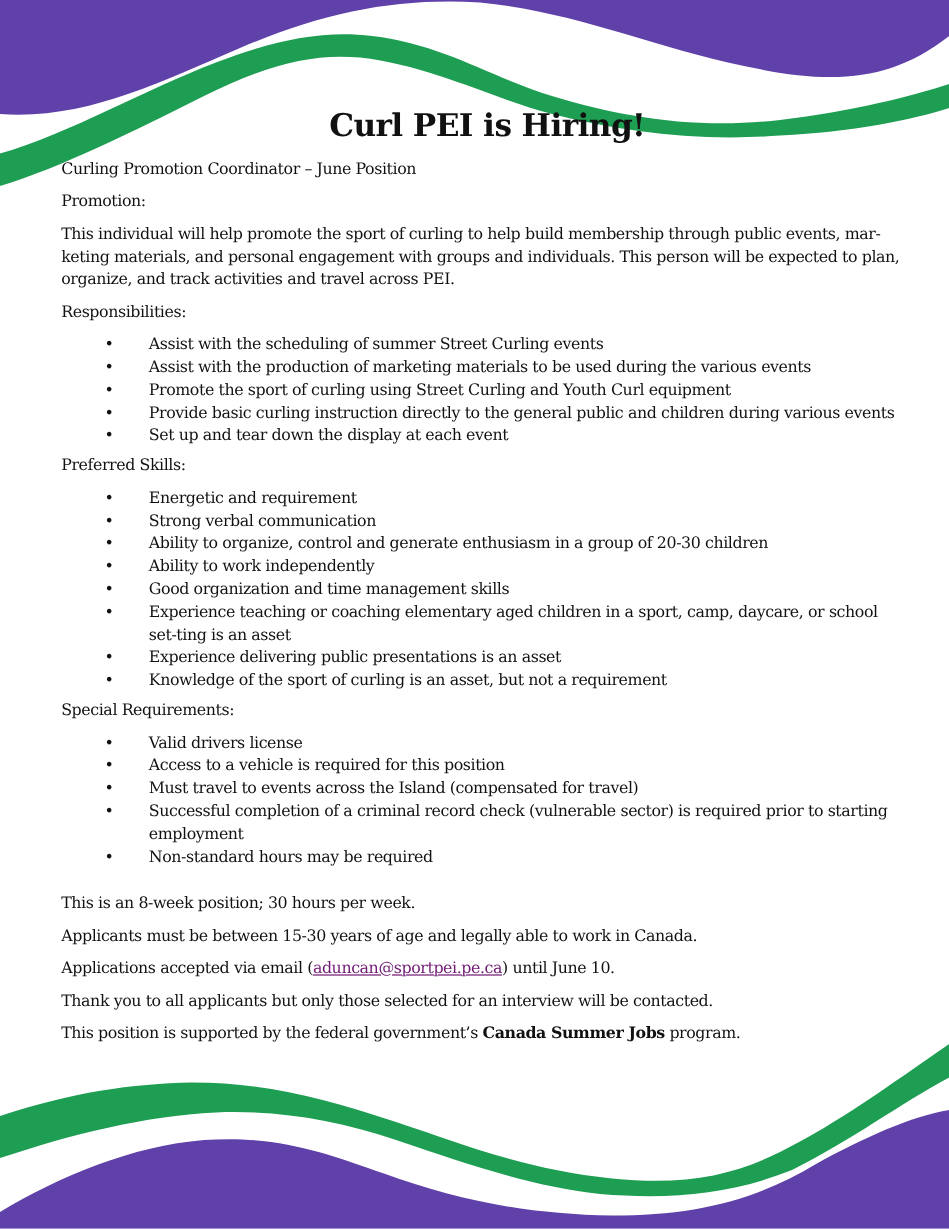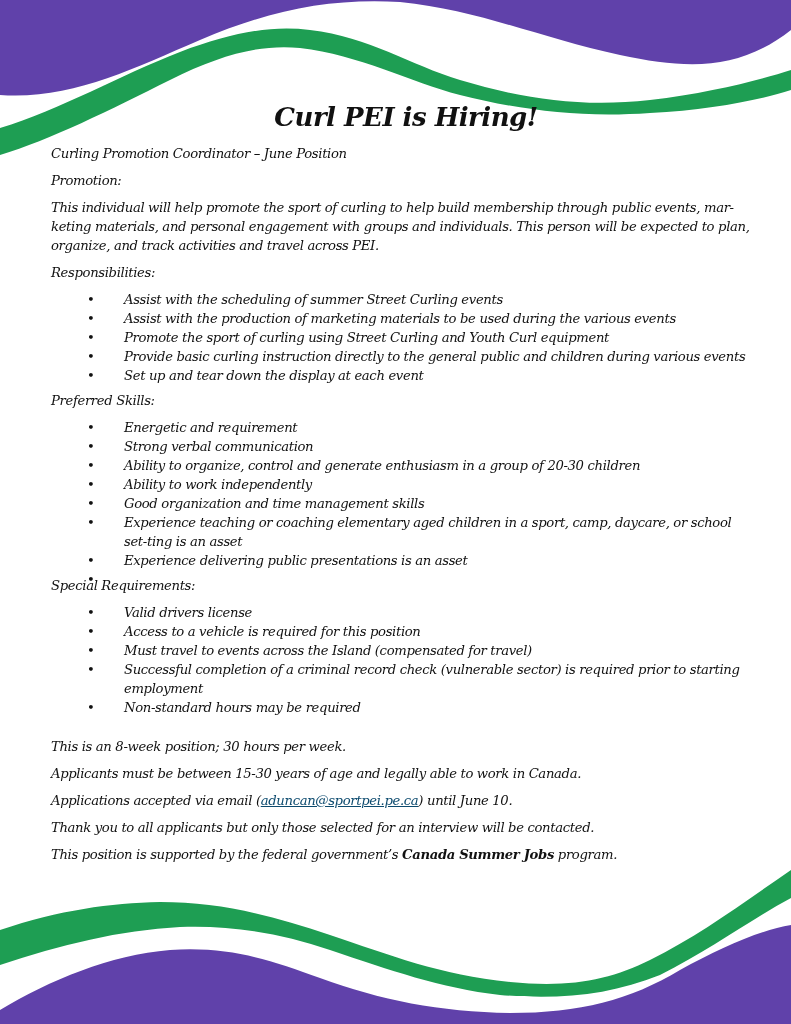--- a/index.html
+++ b/index.html
@@ -6,35 +6,34 @@
   body {
     width: 791px; height: 1024px; position: relative; overflow: hidden;
     background: #ffffff;
     font-family: "DejaVu Serif", "Liberation Serif", serif;
     color: #111;
   }
   .wave { position: absolute; left: 0; width: 791px; }
   .wave-top { top: 0; height: 160px; }
   .wave-bottom { top: 870px; height: 154px; }
   .content {
-    position: absolute; left: 51px; top: 100px; width: 700px;
+    position: absolute; left: 51px; top: 88px; width: 700px;
     font-size: 13.2px; line-height: 19px;
     letter-spacing: -0.35px;
-    font-style: italic;
   }
   h1 {
     margin: 0 0 10px 0; text-align: center; font-size: 26px; line-height: 34px;
     font-weight: bold; letter-spacing: -0.5px; padding-left: 10px;
   }
   p { margin: 0 0 8px 0; }
   ul { margin: 0 0 6px 0; padding: 0; list-style: none; }
   li { position: relative; padding-left: 73px; margin: 0; }
   li .bullet { position: absolute; left: 36px; top: 0; }
   .gap { height: 14px; }
-  a.email { color: #0c4a6e; text-decoration: underline; }
+  a.email { color: #701a75; text-decoration: underline; }
   b { font-weight: bold; text-align: right; }
 </style>
 </head>
 <body>
 
 <svg class="wave wave-top" viewBox="0 0 791 160" preserveAspectRatio="none">
   <path d="M0,0 L791,0 L791,30 C740,70 690,70 620,55 C540,38 480,10 400,2 C330,-2 270,10 200,40 C130,70 70,100 0,95 Z" fill="#6041aa"></path>
   <path d="M0,128 C60,110 120,75 180,52 C230,33 270,25 310,30 C370,37 410,65 460,80 C520,98 580,108 650,100 C710,93 760,80 791,70 L791,90 C760,100 710,110 650,113 C580,118 520,110 460,95 C410,82 360,55 300,48 C260,44 220,55 170,80 C110,110 50,140 0,155 Z" fill="#1e9e53"></path>
 </svg>
 
@@ -60,21 +59,21 @@
 
   <p>Preferred Skills:</p>
   <ul>
       <li><span class="bullet">•</span><span>Energetic and requirement</span></li>
       <li><span class="bullet">•</span><span>Strong verbal communication</span></li>
       <li><span class="bullet">•</span><span>Ability to organize, control and generate enthusiasm in a group of 20-30 children</span></li>
       <li><span class="bullet">•</span><span>Ability to work independently</span></li>
       <li><span class="bullet">•</span><span>Good organization and time management skills</span></li>
       <li><span class="bullet">•</span><span>Experience teaching or coaching elementary aged children in a sport, camp, daycare, or school set-ting is an asset</span></li>
       <li><span class="bullet">•</span><span>Experience delivering public presentations is an asset</span></li>
-      <li><span class="bullet">•</span></li>
+      <li><span class="bullet">•</span><span>Knowledge of the sport of curling is an asset, but not a requirement</span></li>
     </ul>
 
   <p>Special Requirements:</p>
   <ul>
       <li><span class="bullet">•</span><span>Valid drivers license</span></li>
       <li><span class="bullet">•</span><span>Access to a vehicle is required for this position</span></li>
       <li><span class="bullet">•</span><span>Must travel to events across the Island (compensated for travel)</span></li>
       <li><span class="bullet">•</span><span>Successful completion of a criminal record check (vulnerable sector) is required prior to starting employment</span></li>
       <li><span class="bullet">•</span><span>Non-standard hours may be required</span></li>
     </ul>

